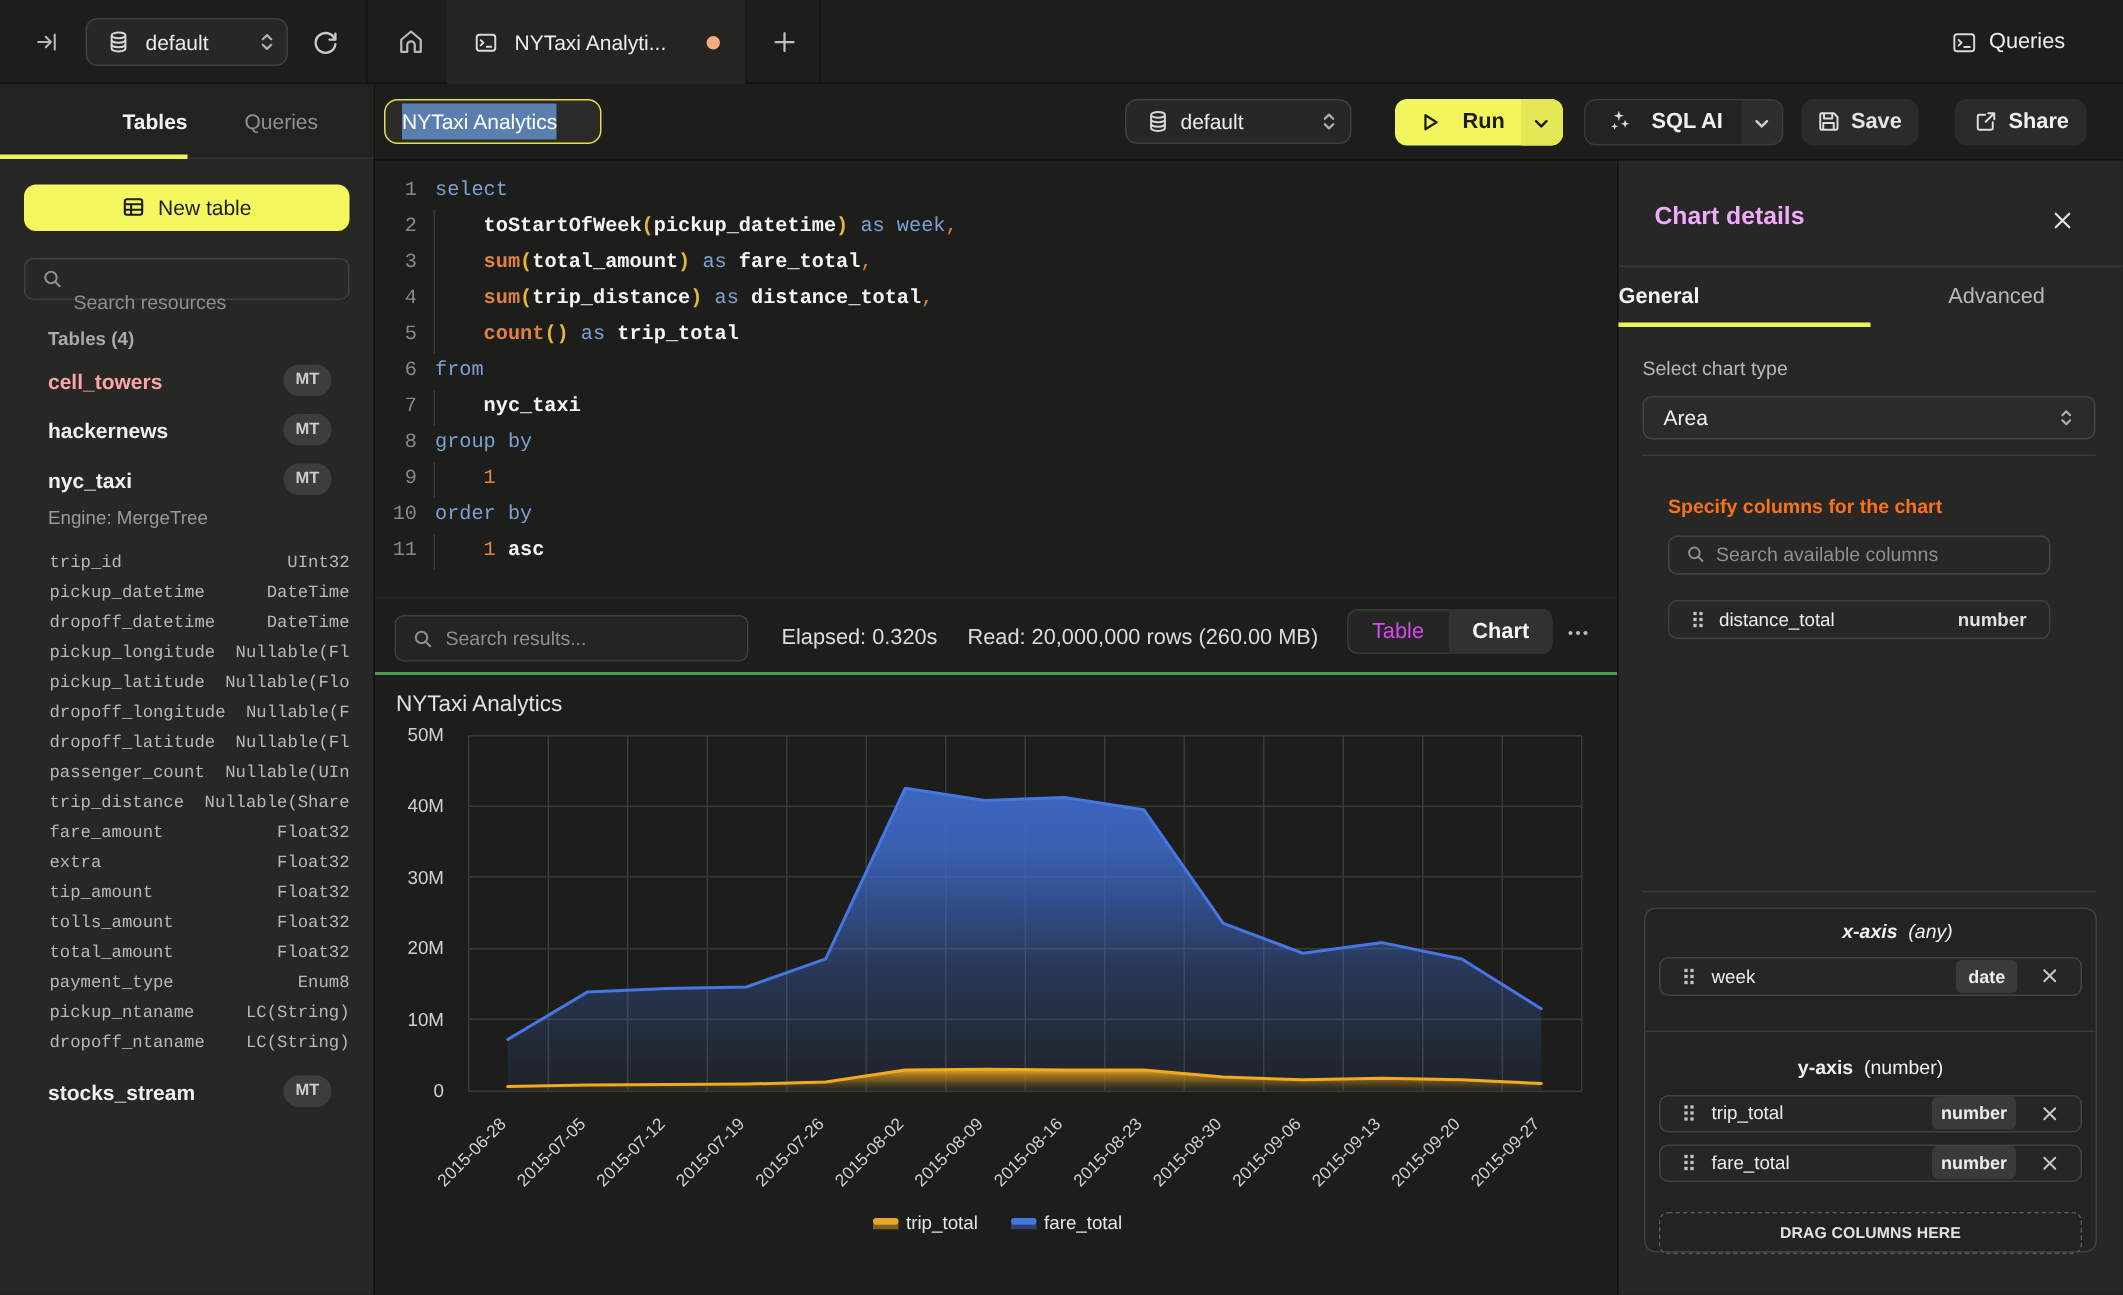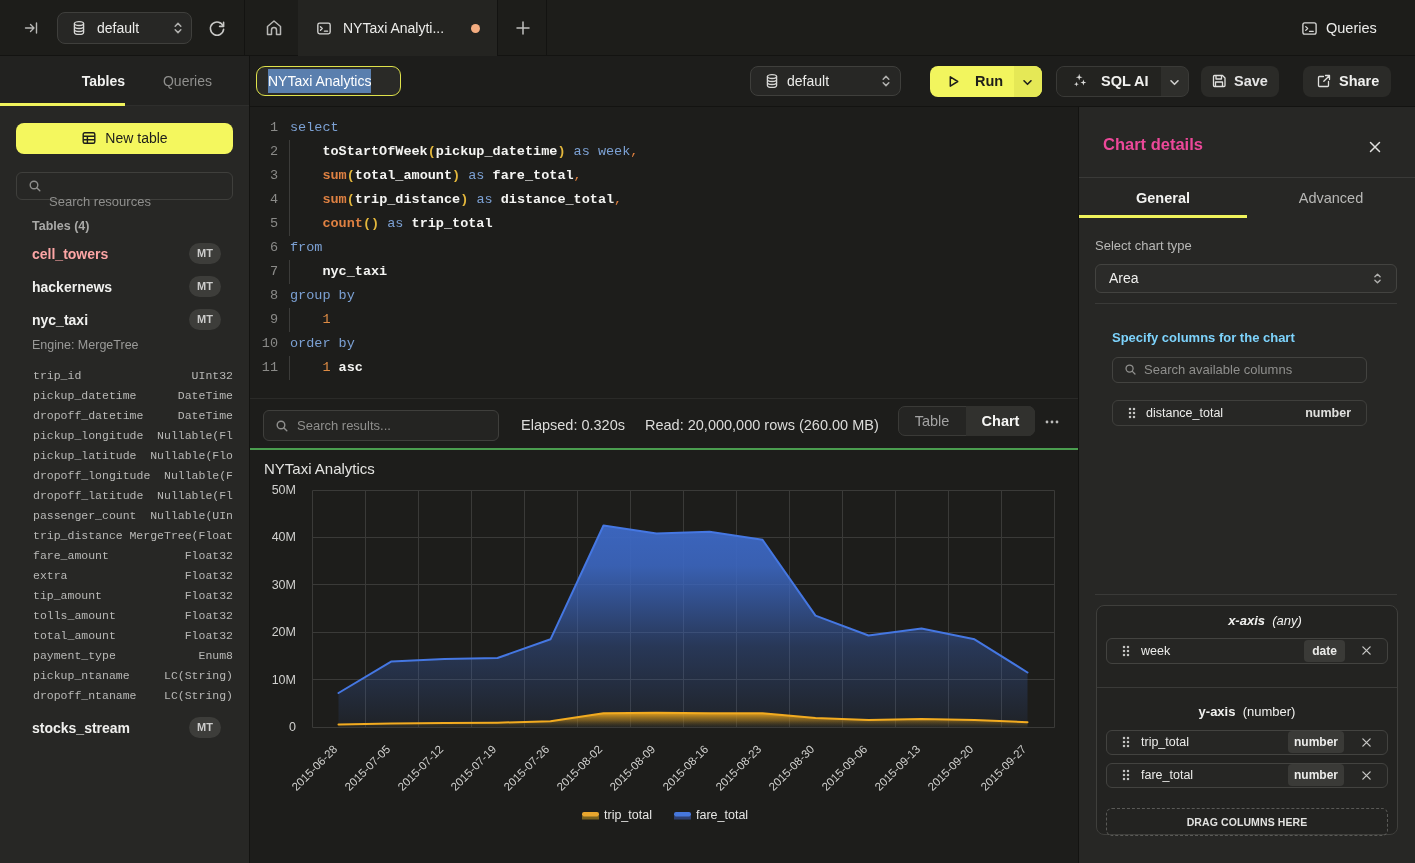--- a/index.html
+++ b/index.html
@@ -90,21 +90,21 @@
 <div class="abs" style="left:32px;top:338px;font-size:12.5px;color:#9a9a98;">Engine: MergeTree</div>
 
 <div class="abs" style="left:33px;top:366px;width:200px;font-family:'Liberation Mono',monospace;font-size:11.5px;line-height:20px;color:#b8b8b6;white-space:pre;">trip_id<span style="float:right">UInt32</span>
 pickup_datetime<span style="float:right">DateTime</span>
 dropoff_datetime<span style="float:right">DateTime</span>
 pickup_longitude<span style="float:right">Nullable(Fl</span>
 pickup_latitude<span style="float:right">Nullable(Flo</span>
 dropoff_longitude<span style="float:right">Nullable(F</span>
 dropoff_latitude<span style="float:right">Nullable(Fl</span>
 passenger_count<span style="float:right">Nullable(UIn</span>
-trip_distance<span style="float:right">MergeTree(Float</span>
+trip_distance<span style="float:right">Nullable(Share</span>
 fare_amount<span style="float:right">Float32</span>
 extra<span style="float:right">Float32</span>
 tip_amount<span style="float:right">Float32</span>
 tolls_amount<span style="float:right">Float32</span>
 total_amount<span style="float:right">Float32</span>
 payment_type<span style="float:right">Enum8</span>
 pickup_ntaname<span style="float:right">LC(String)</span>
 dropoff_ntaname<span style="float:right">LC(String)</span></div>
 <div class="abs" style="left:32px;top:720px;font-size:14px;font-weight:700;color:#f0f0ee;">stocks_stream</div>
 <div class="abs" style="left:189px;top:717px;width:32px;height:21px;background:#3d3d3a;border-radius:11px;text-align:center;line-height:21px;font-size:11px;font-weight:700;color:#cccccb;">MT</div>
@@ -198,21 +198,21 @@
 <div class="abs" style="left:250px;top:398px;width:828px;height:50px;background:#1d1d1b;border-top:1px solid #2a2a28;"></div>
 <div class="abs" style="left:263px;top:410px;width:236px;height:31px;border:1px solid #3f3f3c;border-radius:6px;background:#242422;"></div>
 <svg class="abs" style="left:275px;top:419px;" width="14" height="14" viewBox="0 0 14 14" fill="none" stroke="#8f8f8d" stroke-width="1.4" stroke-linecap="round">
   <circle cx="6" cy="6" r="3.8"></circle>
     <path d="M9 9 l2.8 2.8"></path>
 </svg>
 <div class="abs" style="left:297px;top:410px;height:31px;line-height:31px;font-size:13px;color:#8f8f8d;">Search results...</div>
 <div class="abs" style="left:521px;top:410px;height:31px;line-height:31px;font-size:14.5px;color:#dcdcda;">Elapsed: 0.320s</div>
 <div class="abs" style="left:645px;top:410px;height:31px;line-height:31px;font-size:14.5px;color:#dcdcda;">Read: 20,000,000 rows (260.00 MB)</div>
 <div class="abs" style="left:898px;top:406px;width:137px;height:30px;background:#252523;border:1px solid #3a3a37;border-radius:7px;"></div>
-<div class="abs" style="left:898px;top:406px;width:68px;height:30px;text-align:center;line-height:30px;font-size:14.5px;color:#a3a3a3;">Table</div>
+<div class="abs" style="left:898px;top:406px;width:68px;height:30px;text-align:center;line-height:30px;font-size:14.5px;color:#d946ef;">Table</div>
 <div class="abs" style="left:966px;top:406px;width:69px;height:30px;background:#31312e;border-radius:0 7px 7px 0;text-align:center;line-height:30px;font-size:14.5px;font-weight:700;color:#f6f6f4;">Chart</div>
 <svg class="abs" style="left:1045px;top:419px;" width="14" height="6" viewBox="0 0 14 6" fill="#bcbcba">
     <circle cx="2" cy="3" r="1.4"></circle>
     <circle cx="7" cy="3" r="1.4"></circle>
     <circle cx="12" cy="3" r="1.4"></circle>
   </svg>
 <div class="abs" style="left:250px;top:448px;width:828px;height:2px;background:#4a9d4f;"></div>
 
 <svg class="abs" style="left:250px;top:450px;" width="828" height="413" viewBox="0 0 828 413">
   <defs>
@@ -269,36 +269,36 @@
 
   <rect x="332" y="366" width="17" height="3.5" fill="#79611f"></rect>
   <rect x="332" y="362" width="17" height="4.5" rx="2" fill="#e8a62e"></rect>
   <text x="354" y="369" font-size="12.5" fill="#e6e6e4">trip_total</text>
   <rect x="424" y="366" width="17" height="3.5" fill="#2e4070"></rect>
   <rect x="424" y="362" width="17" height="4.5" rx="2" fill="#4677dc"></rect>
   <text x="446" y="369" font-size="12.5" fill="#e6e6e4">fare_total</text>
 </svg>
 
 <div class="abs" style="left:1078px;top:107px;width:337px;height:756px;background:#272725;border-left:1px solid #131311;"></div>
-<div class="abs" style="left:1103px;top:135px;font-size:16.5px;font-weight:700;color:#ec4899;">Chart details</div>
+<div class="abs" style="left:1103px;top:135px;font-size:16.5px;font-weight:700;color:#f0abfc;">Chart details</div>
 <svg class="abs" style="left:1367px;top:139px;" width="16" height="16" viewBox="0 0 16 16" fill="none" stroke="#e0e0de" stroke-width="1.5" stroke-linecap="round">
   <path d="M3.5 3.5 L12.5 12.5 M12.5 3.5 L3.5 12.5"></path>
 </svg>
 <div class="abs" style="left:1079px;top:177px;width:336px;height:1px;background:#3a3a38;"></div>
-<div class="abs" style="left:1079px;top:178px;width:168px;height:40px;text-align:center;line-height:40px;font-size:14.5px;font-weight:700;color:#f2f2f0;">General</div>
+<div class="abs" style="left:1079px;top:178px;width:168px;height:40px;line-height:40px;font-size:14.5px;font-weight:700;color:#f2f2f0;">General</div>
 <div class="abs" style="left:1247px;top:178px;width:168px;height:40px;text-align:center;line-height:40px;font-size:14.5px;color:#b8b8b6;">Advanced</div>
 <div class="abs" style="left:1079px;top:215px;width:168px;height:3px;background:#f0f35c;"></div>
 <div class="abs" style="left:1095px;top:238px;font-size:13px;color:#b8b8b6;">Select chart type</div>
 <div class="abs" style="left:1095px;top:264px;width:302px;height:29px;background:#2b2b29;border:1px solid #434340;border-radius:6px;"></div>
 <div class="abs" style="left:1109px;top:264px;height:29px;line-height:29px;font-size:14px;color:#f0f0ee;">Area</div>
 <svg class="abs" style="left:1371px;top:272px;" width="13" height="13" viewBox="0 0 14 14" fill="none" stroke="#b0b0ae" stroke-width="1.5" stroke-linecap="round" stroke-linejoin="round">
   <path d="M4.2 5.2 L7 2.4 L9.8 5.2 M4.2 8.8 L7 11.6 L9.8 8.8"></path>
 </svg>
 <div class="abs" style="left:1095px;top:303px;width:302px;height:1px;background:#3a3a38;"></div>
-<div class="abs" style="left:1112px;top:330px;font-size:13px;font-weight:700;color:#7dd3fc;">Specify columns for the chart</div>
+<div class="abs" style="left:1112px;top:330px;font-size:13px;font-weight:700;color:#f97316;">Specify columns for the chart</div>
 <div class="abs" style="left:1112px;top:357px;width:255px;height:26px;border:1px solid #434340;border-radius:6px;"></div>
 <svg class="abs" style="left:1124px;top:363px;" width="13" height="13" viewBox="0 0 14 14" fill="none" stroke="#8f8f8d" stroke-width="1.4" stroke-linecap="round">
   <circle cx="6" cy="6" r="3.8"></circle>
     <path d="M9 9 l2.8 2.8"></path>
 </svg>
 <div class="abs" style="left:1144px;top:357px;height:26px;line-height:26px;font-size:13px;color:#8f8f8d;">Search available columns</div>
 
 <div class="abs" style="left:1112px;top:400px;width:255px;height:26px;border:1px solid #3f3f3c;border-radius:6px;"></div>
 <svg class="abs" style="left:1126px;top:407px;" width="12" height="12" viewBox="0 0 12 12" fill="#c4c4c2">
   <rect x="2.9" y="0.9" width="2.2" height="2.2"></rect>

